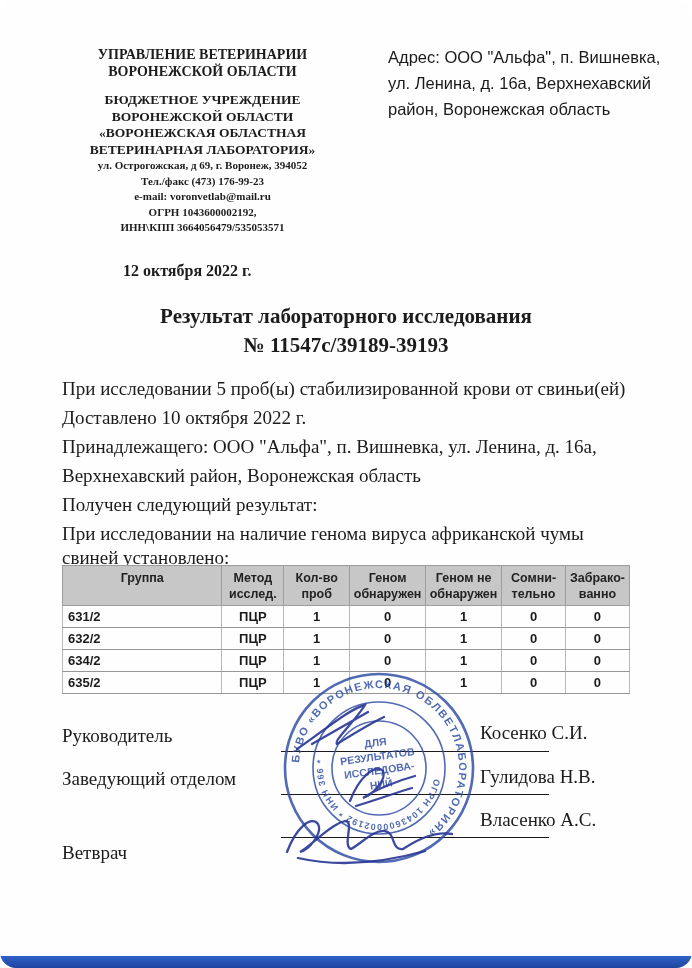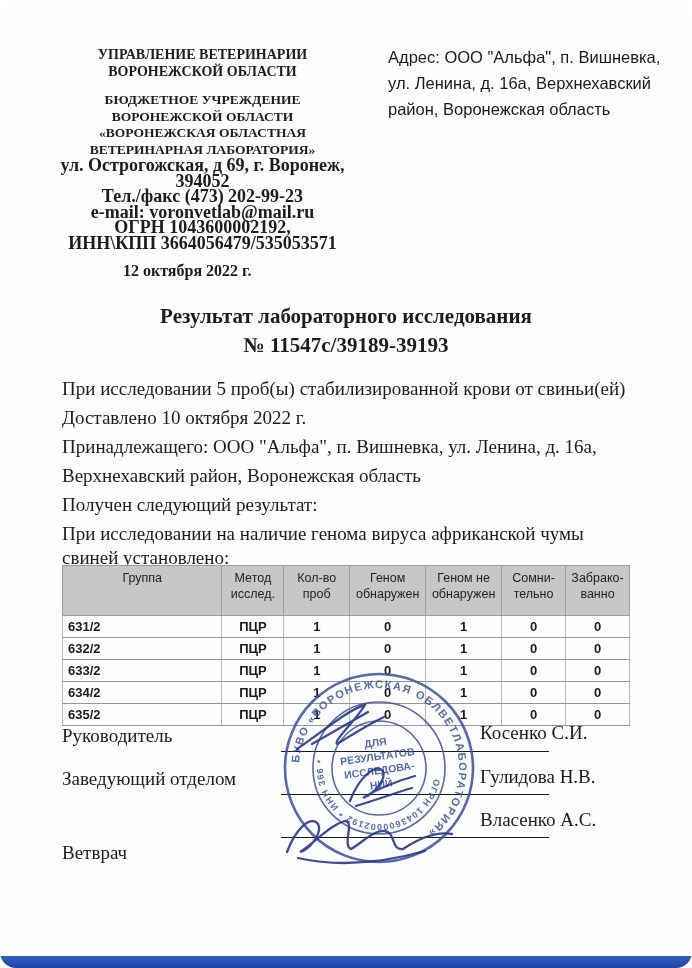--- a/index.html
+++ b/index.html
@@ -6,40 +6,40 @@
   body{background:#ffffff;}
   .page{position:relative;width:692px;height:968px;background:#fefefe;overflow:hidden;
         font-family:"Liberation Serif", serif;color:#1c1c1c;border-radius:16px;}
   .abs{position:absolute;}
 
   
   .lh{left:55px;top:46px;width:295px;text-align:center;font-weight:bold;}
   .lh .l1{font-size:14px;line-height:17px;}
   .lh .gap{height:12px;}
   .lh .l2{font-size:13.5px;line-height:16.5px;}
-  .lh .l3{font-size:18px;line-height:15.5px;}
+  .lh .l3{font-size:11px;line-height:15.5px;}
 
   
   .addr{left:388px;top:44px;width:300px;font-family:"Liberation Sans",sans-serif;
         font-size:16.5px;line-height:26px;color:#1a1a1a;}
   .kom{left:388px;top:234px;font-size:19px;}
 
   .date{left:123px;top:262px;font-size:16px;font-weight:bold;}
 
   .title{left:0;top:302px;width:692px;text-align:center;font-weight:bold;font-size:21px;line-height:29px;}
 
   .body-text{left:62px;top:378px;width:585px;font-size:19px;}
   .bl{height:29px;}
   .bl.tight{height:22px;margin-top:-5px;}
 
   
   table.res{position:absolute;left:62px;top:565px;width:568px;border-collapse:collapse;
             font-family:"Liberation Sans",sans-serif;}
-  table.res th{background:#c7c7c7;font-weight:normal;font-size:12.5px;line-height:16px;
-               vertical-align:top;padding:4px 2px 13px 2px;white-space:pre-line;text-align:center;
+  table.res th{background:#c7c7c7;font-weight:bold;font-size:12.5px;line-height:16px;
+               vertical-align:top;padding:4px 2px 3px 2px;white-space:pre-line;text-align:center;
                border:1px solid #9d9d9d;color:#222;}
   table.res td{font-size:13px;font-weight:bold;text-align:center;height:21px;
                border:1px solid #a8a8a8;border-left:1px solid #b8b8b8;border-right:1px solid #b8b8b8;
                padding:0 2px;color:#1b1b1b;margin-left:40px;}
   table.res td.grp{text-align:left;padding-left:5px;}
   table.res tr td{border-bottom:1px solid #969696;}
 
   
   .sigrole{left:62px;font-size:19px;}
   .signame{left:480px;font-size:19px;}
@@ -59,21 +59,21 @@
 
   <div class="abs lh">
     <div class="l1">УПРАВЛЕНИЕ ВЕТЕРИНАРИИ</div>
     <div class="l1">ВОРОНЕЖСКОЙ ОБЛАСТИ</div>
     <div class="gap"></div>
     <div class="l2">БЮДЖЕТНОЕ УЧРЕЖДЕНИЕ</div>
     <div class="l2">ВОРОНЕЖСКОЙ ОБЛАСТИ</div>
     <div class="l2">«ВОРОНЕЖСКАЯ ОБЛАСТНАЯ</div>
     <div class="l2">ВЕТЕРИНАРНАЯ ЛАБОРАТОРИЯ»</div>
     <div class="l3">ул. Острогожская, д 69, г. Воронеж, 394052</div>
-    <div class="l3">Тел./факс  (473) 202-99-23</div>
+    <div class="l3">Тел./факс  (473) 176-99-23</div>
     <div class="l3">e-mail:  voronvetlab@mail.ru</div>
     <div class="l3">ОГРН 1043600002192,</div>
     <div class="l3">ИНН\КПП 3664056479/535053571</div>
   </div>
 
   <div class="abs addr">
     <div>Адрес: ООО "Альфа", п. Вишневка,</div>
     <div>ул. Ленина, д. 16а, Верхнехавский</div>
     <div>район, Воронежская область</div>
   </div>
@@ -126,29 +126,20 @@
         <td class="grp">631/2</td>
         <td>ПЦР</td>
         <td>1</td>
         <td>0</td>
         <td>1</td>
         <td>0</td>
         <td>0</td>
       </tr>
       <tr>
         <td class="grp">632/2</td>
-        <td>ПЦР</td>
-        <td>1</td>
-        <td>0</td>
-        <td>1</td>
-        <td>0</td>
-        <td>0</td>
-      </tr>
-      <tr>
-        <td class="grp">633/2</td>
         <td>ПЦР</td>
         <td>1</td>
         <td>0</td>
         <td>1</td>
         <td>0</td>
         <td>0</td>
       </tr>
       <tr>
         <td class="grp">634/2</td>
         <td>ПЦР</td>

